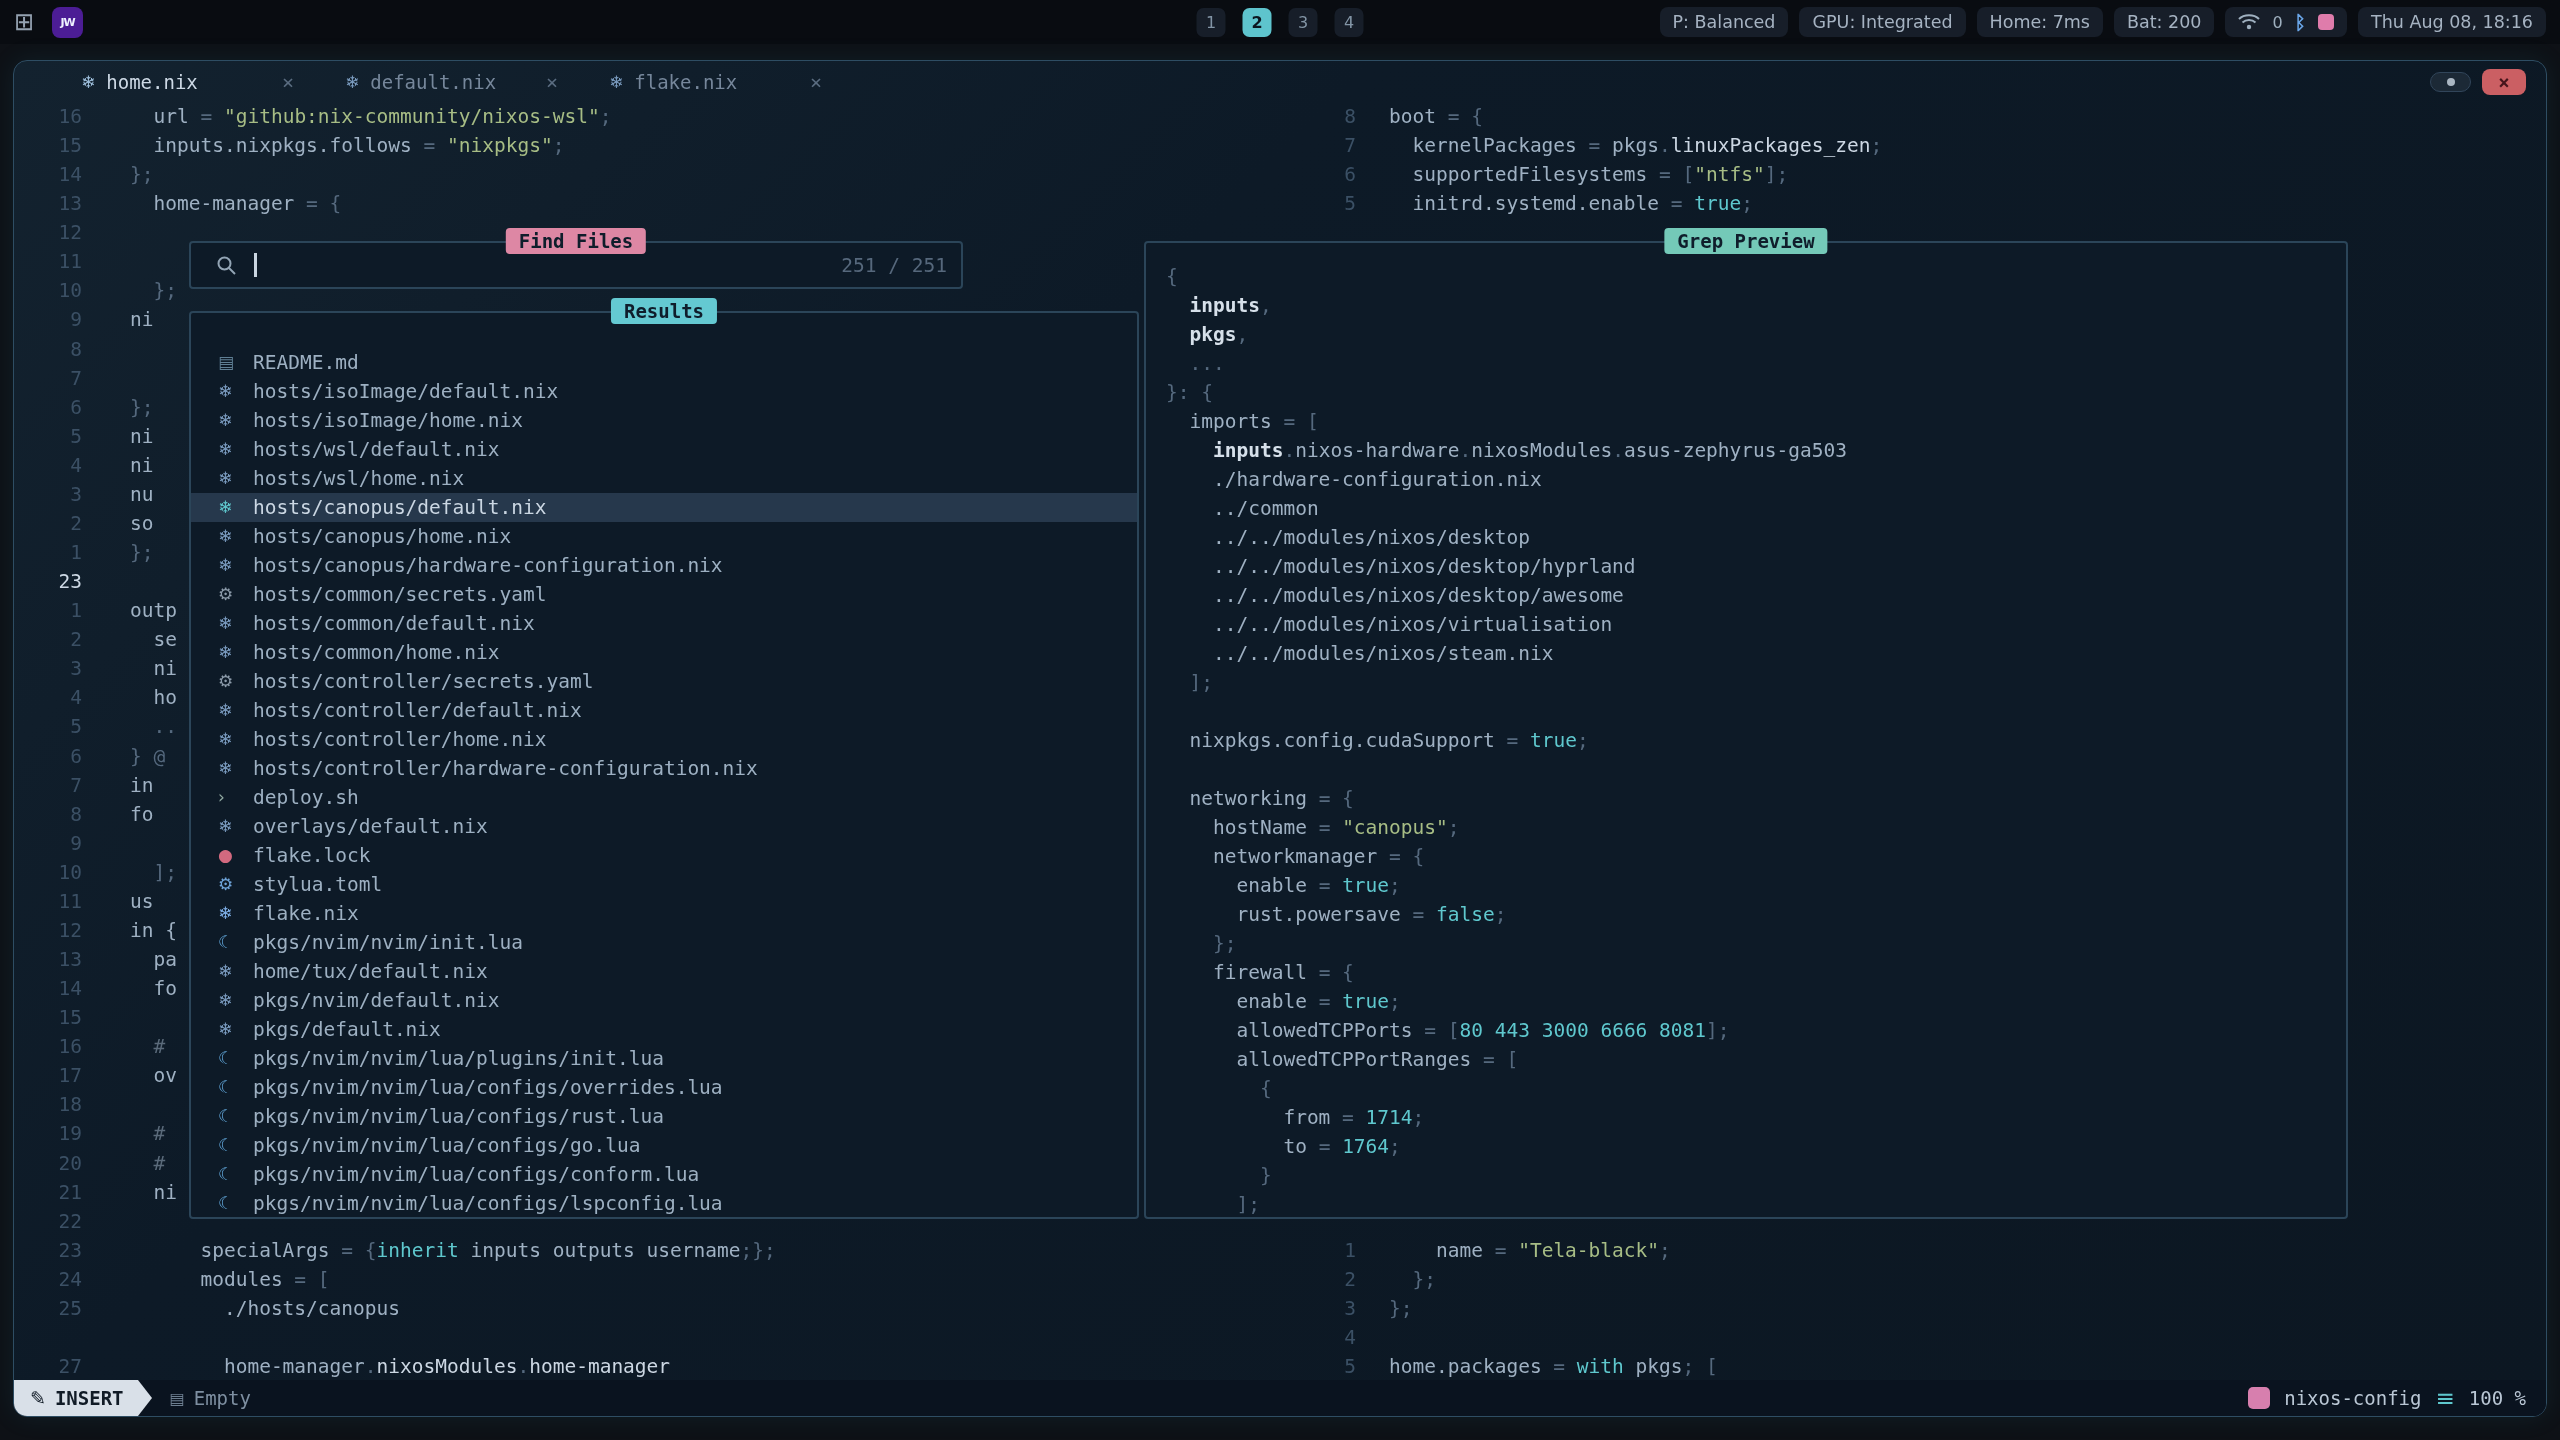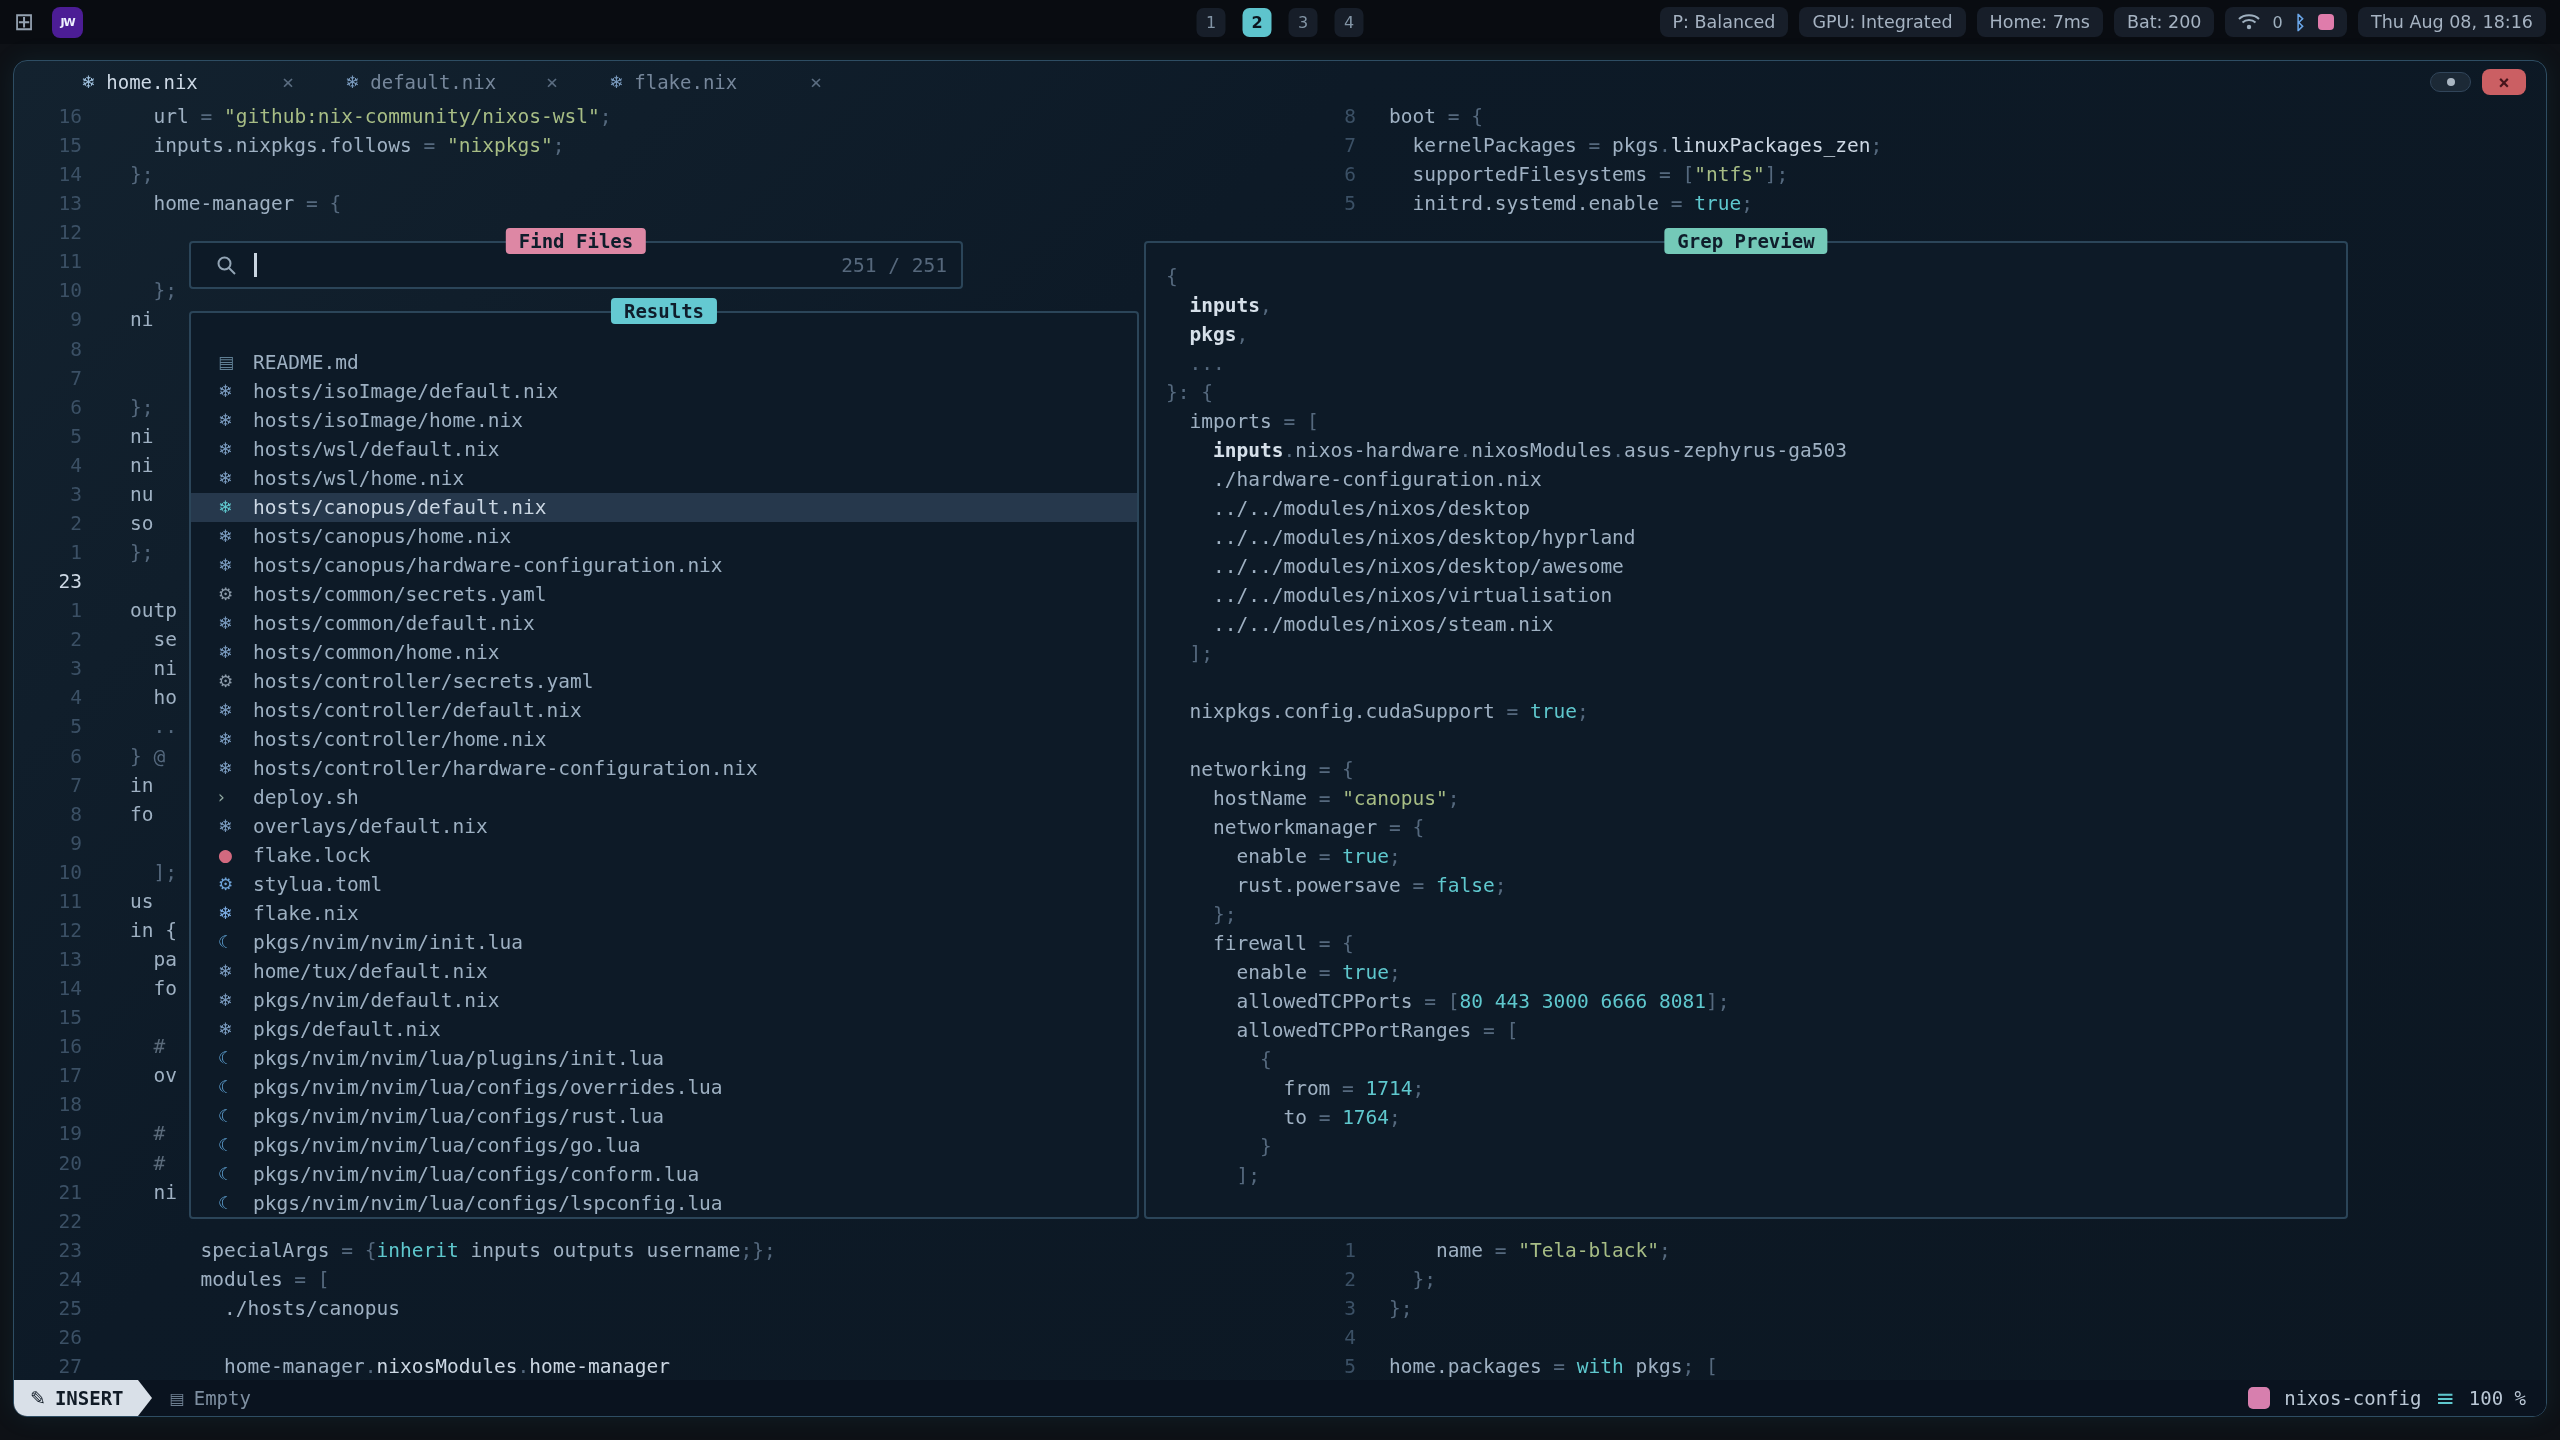--- a/index.html
+++ b/index.html
@@ -330,24 +330,20 @@
             <span class="lnum">23</span>
             <span class="ctext"><span class="sg-p">      specialArgs</span><span class="sg-d"> = {</span><span class="sg-k">inherit</span><span class="sg-p"> inputs outputs username</span><span class="sg-d">;};</span></span>
           </div>
           <div class="crow" style="top: 1163px;">
             <span class="lnum">24</span>
             <span class="ctext"><span class="sg-p">      modules</span><span class="sg-d"> = [</span></span>
           </div>
           <div class="crow" style="top: 1192px;">
             <span class="lnum">25</span>
             <span class="ctext"><span class="sg-p">        ./hosts/canopus</span></span>
-          </div>
-          <div class="crow" style="top: 1221px;">
-            <span class="lnum">26</span>
-            <span class="ctext"></span>
           </div>
           <div class="crow" style="top: 1250px;">
             <span class="lnum">27</span>
             <span class="ctext"><span class="sg-p">        home-manager</span><span class="sg-d">.</span><span class="sg-w">nixosModules</span><span class="sg-d">.</span><span class="sg-w">home-manager</span></span>
           </div>
         </div>
       <div class="pane-right" id="right-rows">
           <div class="crow" style="top: 0px;">
             <span class="lnum">8</span>
             <span class="ctext"><span class="sg-p">boot</span><span class="sg-d"> = {</span></span>
@@ -436,20 +432,21 @@
         <span class="badge preview">Grep Preview</span>
         <div class="preview-rows" id="preview">
             <div class="prow"><span class="sg-d">{</span></div>
             <div class="prow"><span class="sg-p">  </span><span class="sg-b">inputs</span><span class="sg-d">,</span></div>
             <div class="prow"><span class="sg-p">  </span><span class="sg-b">pkgs</span><span class="sg-d">,</span></div>
             <div class="prow"><span class="sg-d">  ...</span></div>
             <div class="prow"><span class="sg-d">}: {</span></div>
             <div class="prow"><span class="sg-p">  imports</span><span class="sg-d"> = [</span></div>
             <div class="prow"><span class="sg-p">    </span><span class="sg-b">inputs</span><span class="sg-d">.</span><span class="sg-p">nixos-hardware</span><span class="sg-d">.</span><span class="sg-p">nixosModules</span><span class="sg-d">.</span><span class="sg-p">asus-zephyrus-ga503</span></div>
             <div class="prow"><span class="sg-p">    ./hardware-configuration.nix</span></div>
+            <div class="prow"><span class="sg-p">    ../common</span></div>
             <div class="prow"><span class="sg-p">    ../../modules/nixos/desktop</span></div>
             <div class="prow"><span class="sg-p">    ../../modules/nixos/desktop/hyprland</span></div>
             <div class="prow"><span class="sg-p">    ../../modules/nixos/desktop/awesome</span></div>
             <div class="prow"><span class="sg-p">    ../../modules/nixos/virtualisation</span></div>
             <div class="prow"><span class="sg-p">    ../../modules/nixos/steam.nix</span></div>
             <div class="prow"><span class="sg-d">  ];</span></div>
             <div class="prow"></div>
             <div class="prow"><span class="sg-p">  nixpkgs.config.cudaSupport</span><span class="sg-d"> = </span><span class="sg-k">true</span><span class="sg-d">;</span></div>
             <div class="prow"></div>
             <div class="prow"><span class="sg-p">  networking</span><span class="sg-d"> = {</span></div>

